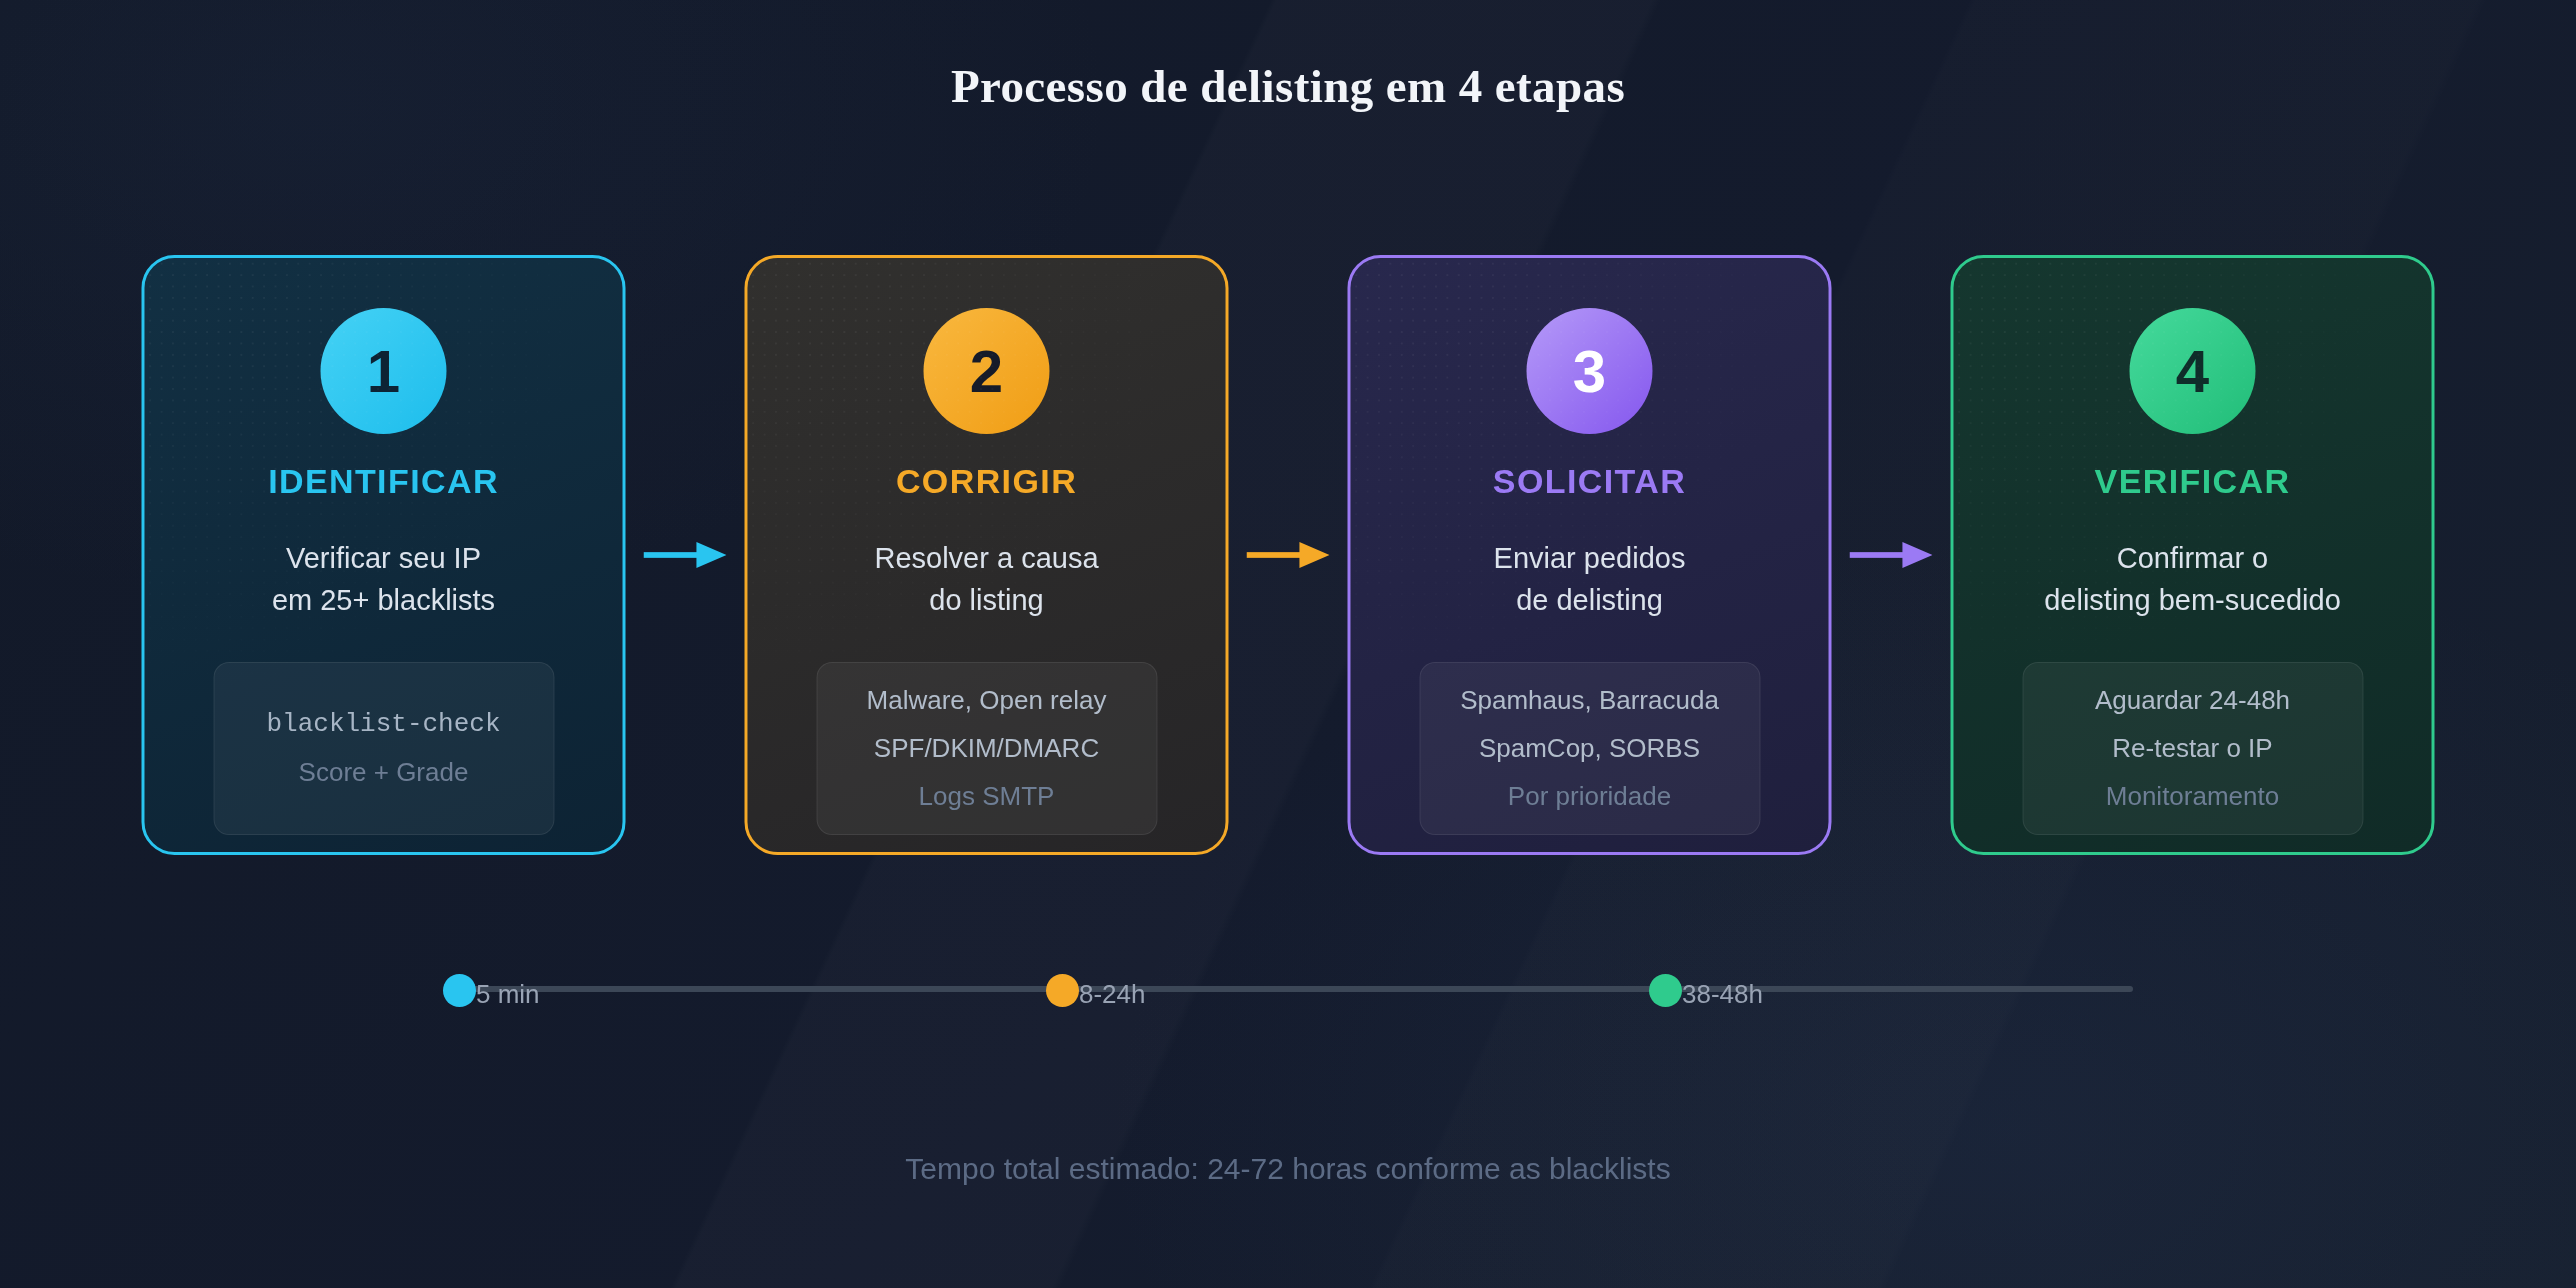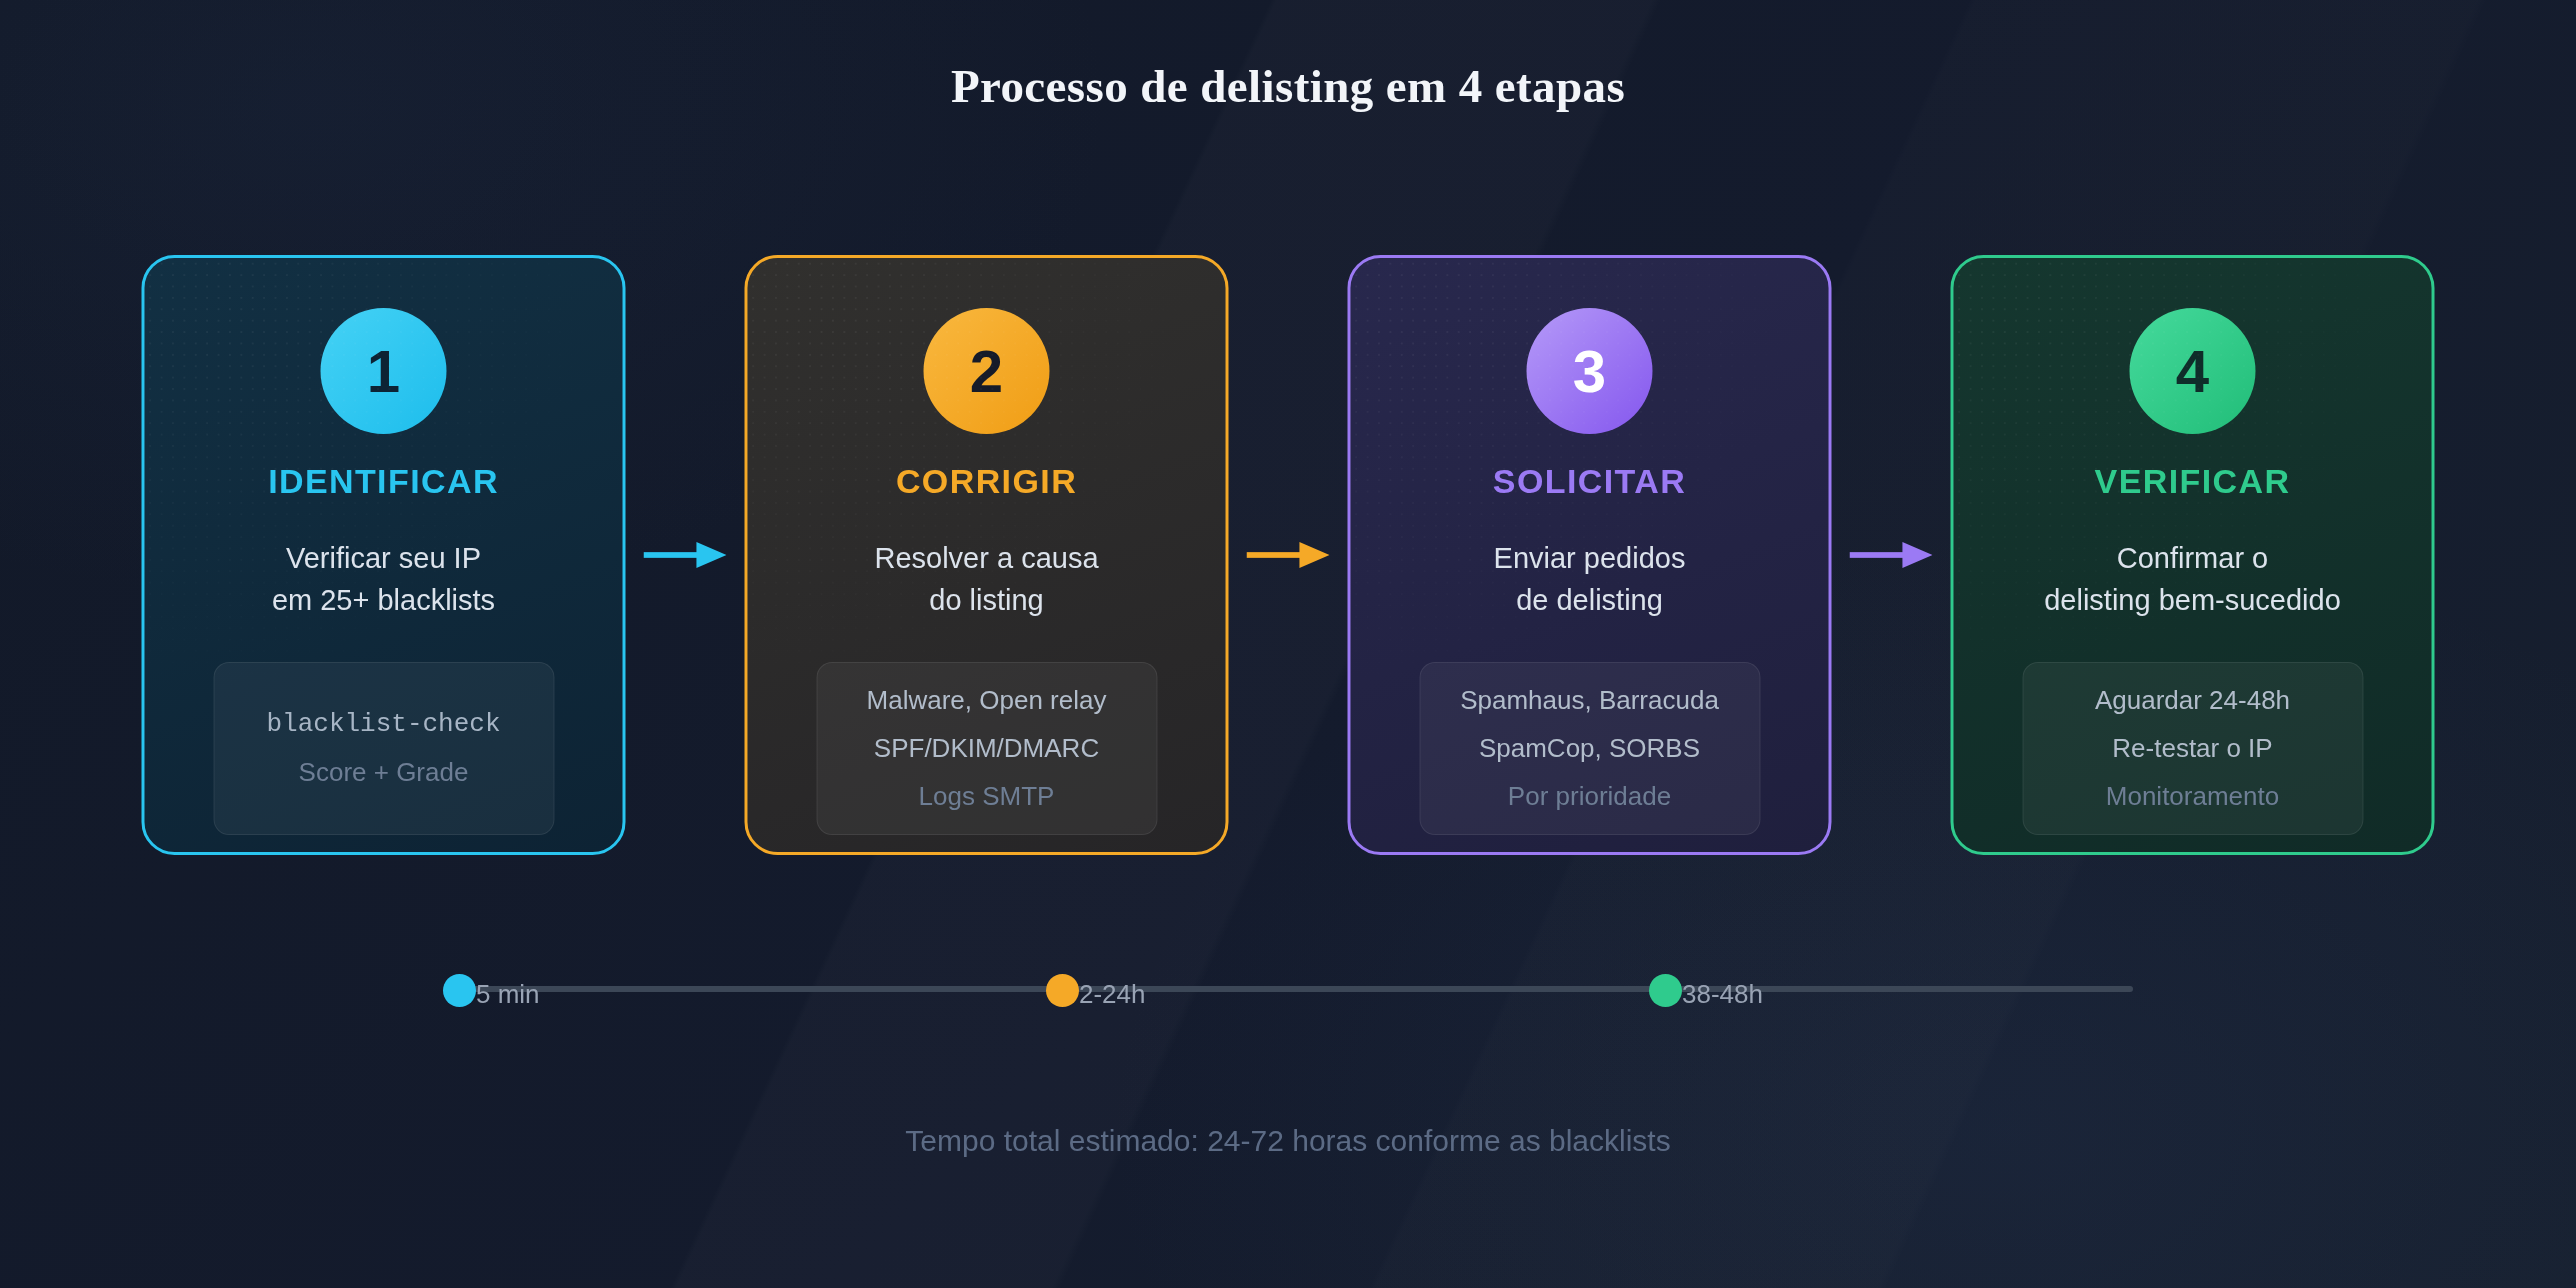--- a/index.html
+++ b/index.html
@@ -177,21 +177,21 @@
     background: var(--accent);
   }
   .tl-label {
     margin-top: 21.5px;
     font-size: 26px;
     color: #99a3b4;
   }
 
   .footer {
     position: absolute;
-    top: 1124px; left: 0; width: 100%;
+    top: 1152px; left: 0; width: 100%;
     margin: 0;
     text-align: center;
     font-size: 30px;
     color: #5c6b85;
   }
 </style>
 </head>
 <body>
 
 <div class="stage">
@@ -276,21 +276,21 @@
 
   <div class="timeline">
     <div class="tl-track"></div>
     <div class="tl-cells">
       <div class="tl-cell">
         <div class="tl-dot" style="--accent: #29c5f0; --bg-top: #123043; --bg-bottom: #0d2334; --circle-top: #45d2f5; --circle-bottom: #1dbdec; --number-color: #0d2334;"></div>
         <div class="tl-label">5 min</div>
       </div>
       <div class="tl-cell">
         <div class="tl-dot" style="--accent: #f5a927; --bg-top: #31302e; --bg-bottom: #262527; --circle-top: #f9b83f; --circle-bottom: #f09d14; --number-color: #161b29;"></div>
-        <div class="tl-label">2-24h</div>
+        <div class="tl-label">8-24h</div>
       </div>
       <div class="tl-cell">
         <div class="tl-dot" style="--accent: #2fcb8d; --bg-top: #15372f; --bg-bottom: #102b27; --circle-top: #45da9c; --circle-bottom: #21bd78; --number-color: #0f2d2a;"></div>
         <div class="tl-label">38-48h</div>
       </div>
     </div>
   </div>
 
   <p class="footer">Tempo total estimado: 24-72 horas conforme as blacklists</p>
 

